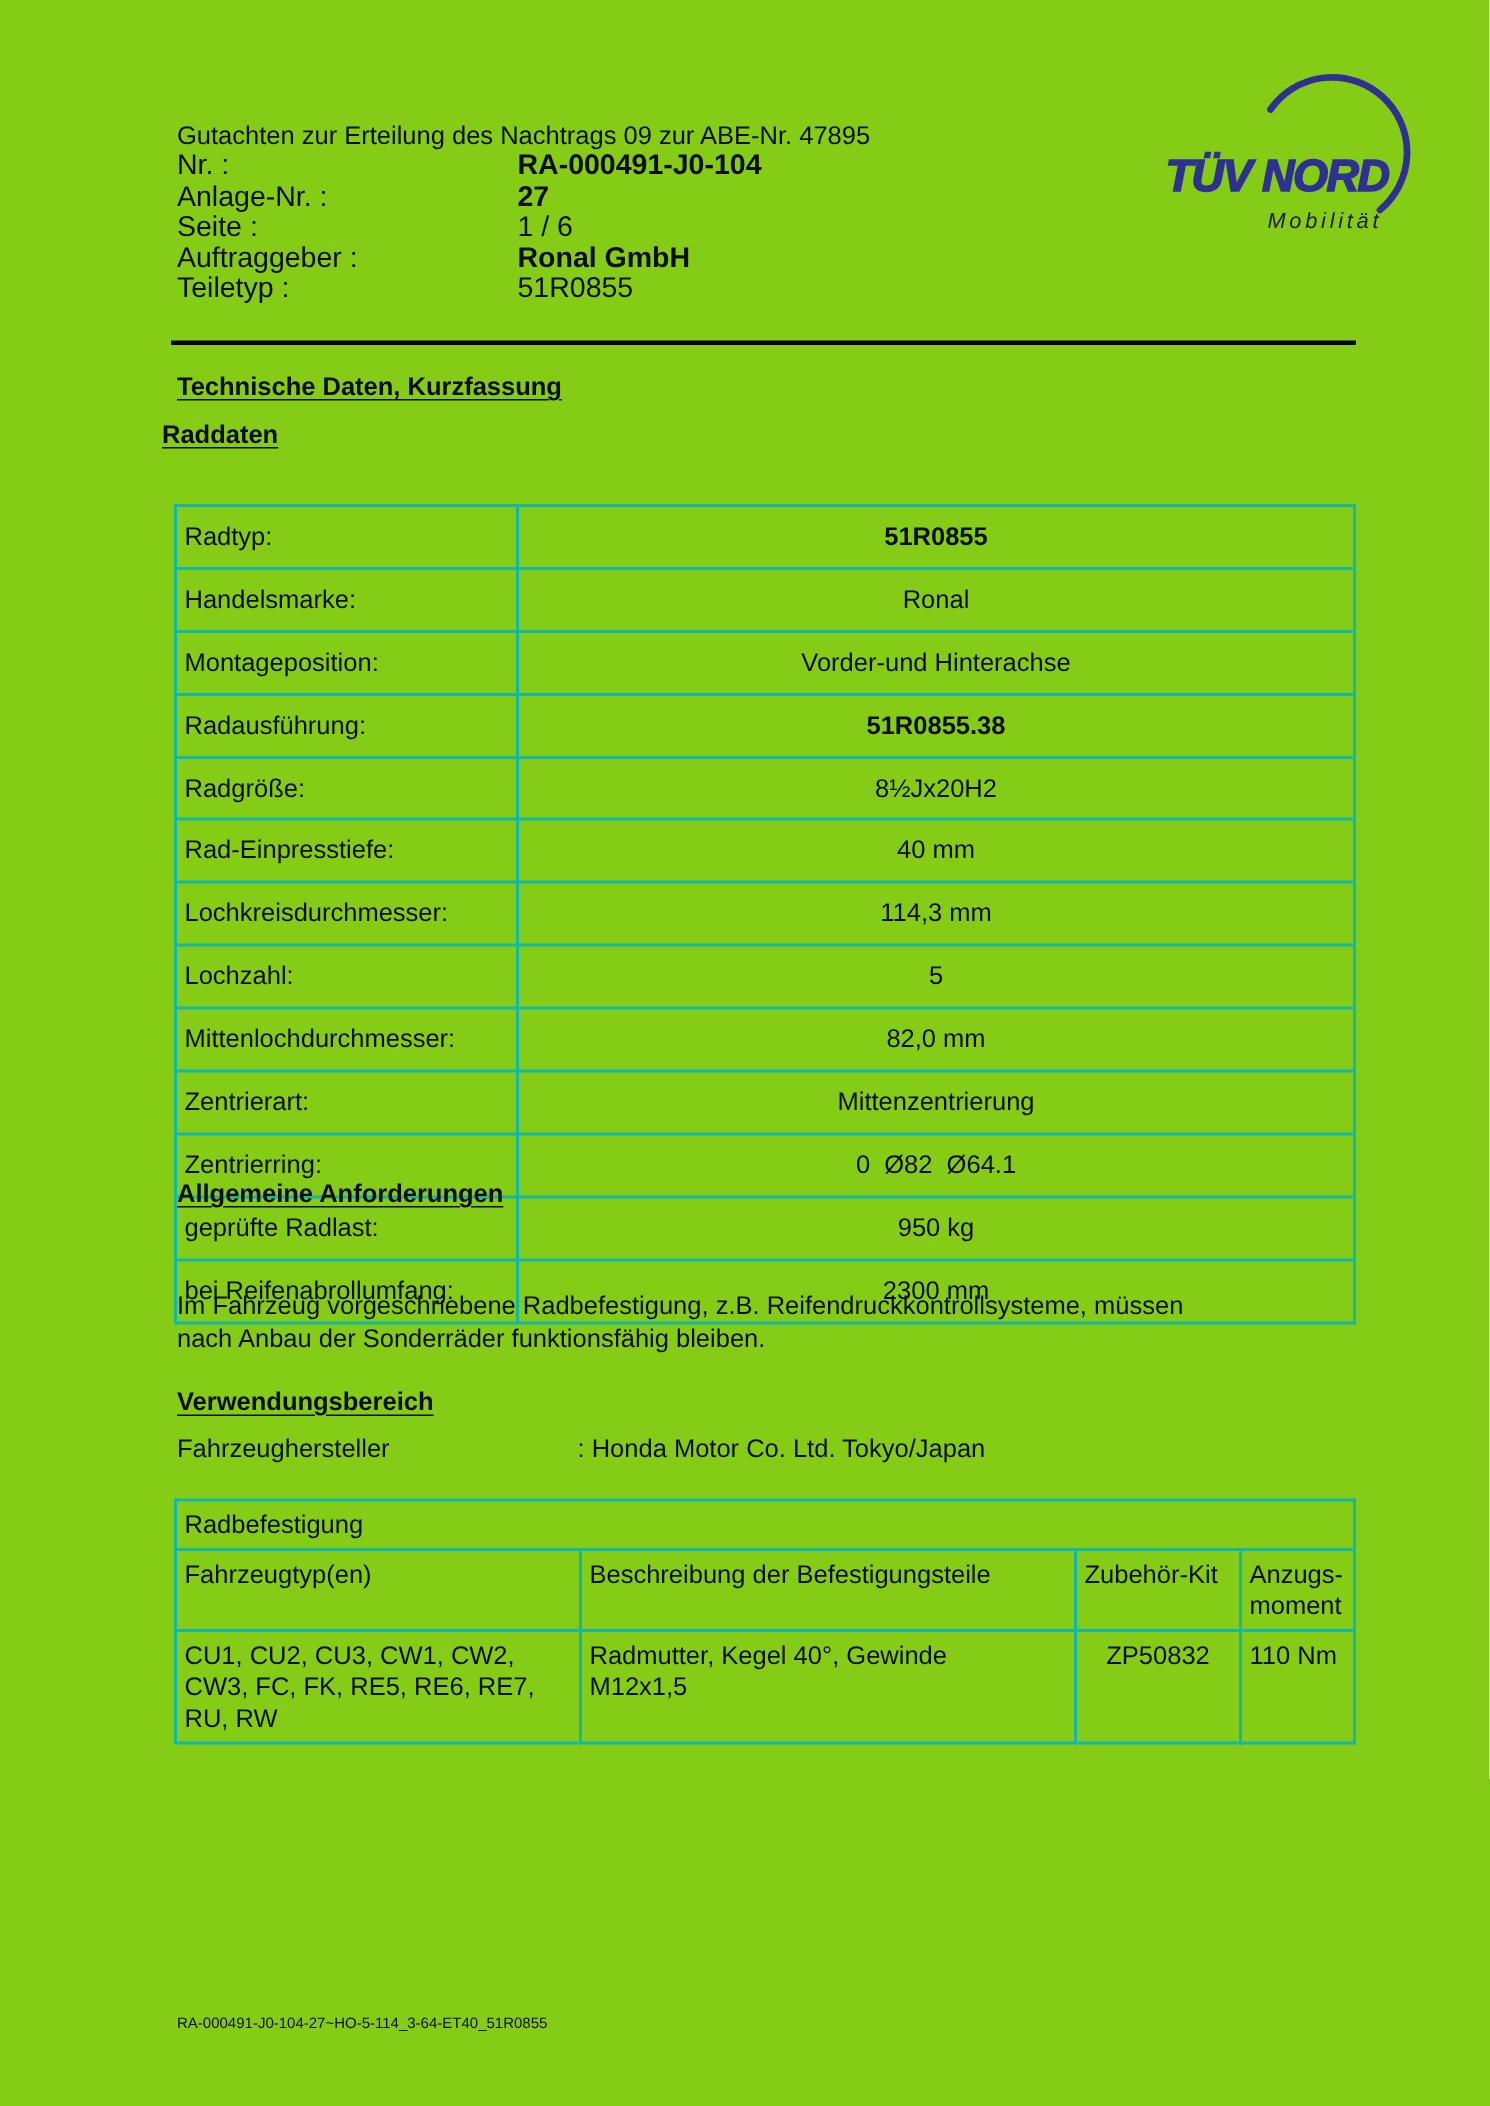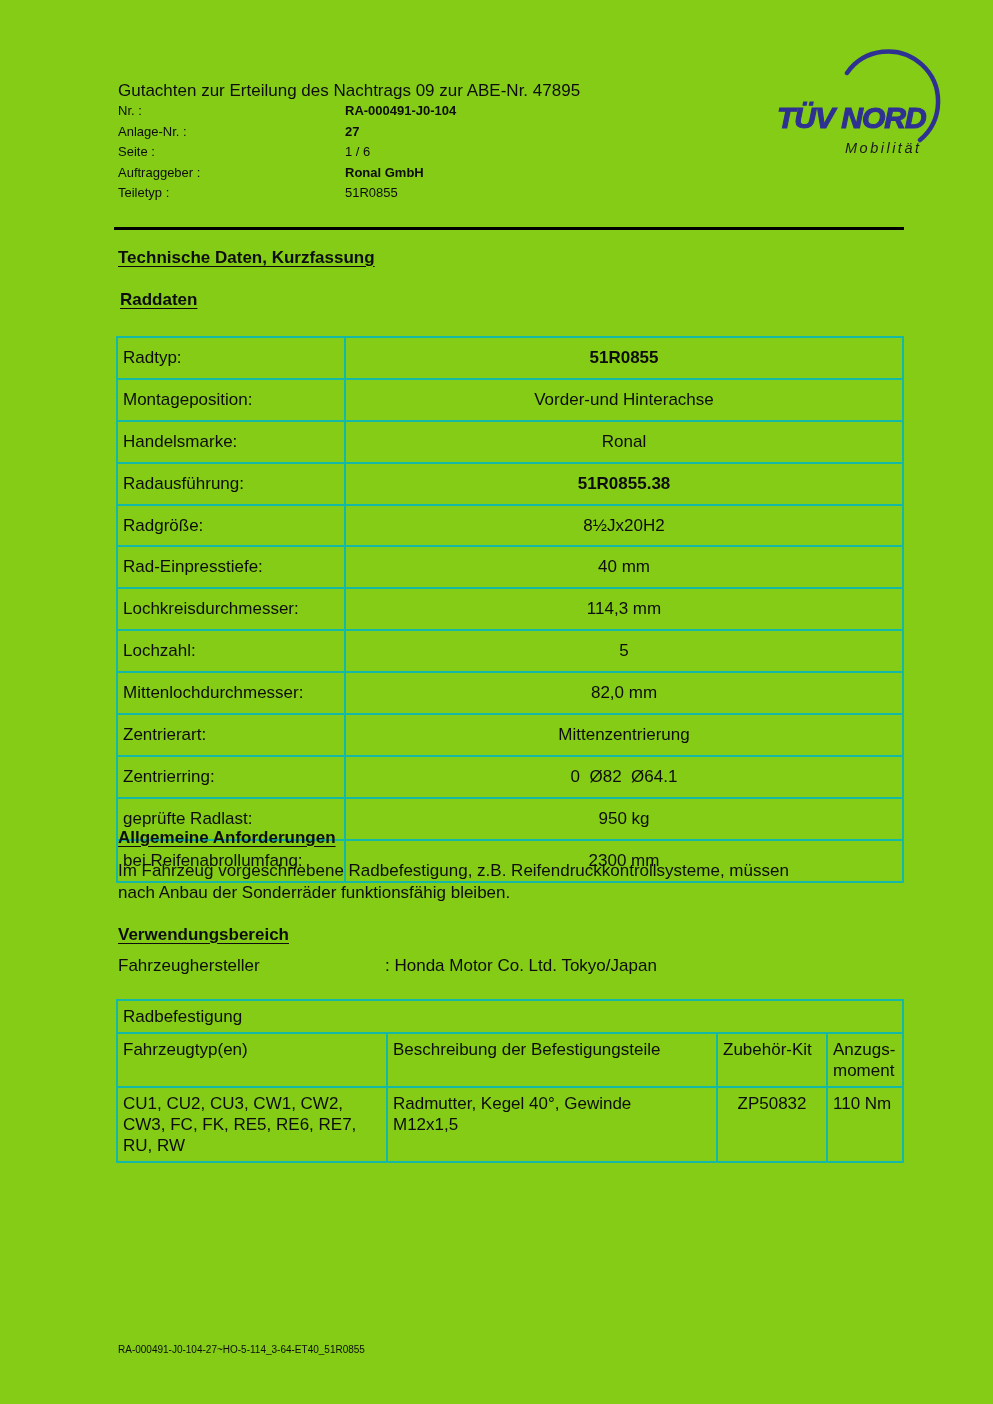--- a/index.html
+++ b/index.html
@@ -14,21 +14,21 @@
   }
   .abs { position: absolute; }
 
   
   .doc-title {
     left: 118px; top: 80px;
     font-size: 17px; line-height: 21px;
   }
   .header-fields {
     left: 118px; top: 101px;
-    font-size: 13px; line-height: 20.6px;
+    font-size: 19px; line-height: 20.6px;
     width: 640px;
   }
   .hf-row { position: relative; height: 20.6px; }
   .hf-label { position: absolute; left: 0; top: 0; }
   .hf-value { position: absolute; left: 227px; top: 0; }
   .b { font-weight: bold; }
 
   
   .logo-arc { left: 820px; top: 48px; width: 130px; height: 105px; }
   .logo-brand {
@@ -54,22 +54,22 @@
   }
 
   
   .heading {
     font-size: 17px; font-weight: bold;
     text-decoration: underline;
     text-underline-offset: 3px;
     white-space: nowrap;
   }
   .h-tech   { left: 118px; top: 248px; }
-  .h-rad    { left: 120px; top: 280px; margin-top: 10px; }
-  .h-allg   { left: 118px; top: 828px; }
+  .h-rad    { left: 108px; top: 280px; }
+  .h-allg   { left: 118px; top: 786px; }
   .h-verw   { left: 118px; top: 925px; }
 
   
   table {
     border-collapse: collapse;
     table-layout: fixed;
     font-size: 17px;
     color: #0d0d0d;
   }
   td {
@@ -155,26 +155,26 @@
     <colgroup>
         <col style="width:228px">
         <col style="width:558px">
       </colgroup>
     <tbody>
       <tr>
         <td class="lbl">Radtyp:</td>
         <td class="val b">51R0855</td>
       </tr>
       <tr>
+        <td class="lbl">Handelsmarke:</td>
+        <td class="val">Ronal</td>
+      </tr>
+      <tr>
         <td class="lbl">Montageposition:</td>
         <td class="val">Vorder-und Hinterachse</td>
-      </tr>
-      <tr>
-        <td class="lbl">Handelsmarke:</td>
-        <td class="val">Ronal</td>
       </tr>
       <tr>
         <td class="lbl">Radausführung:</td>
         <td class="val b">51R0855.38</td>
       </tr>
       <tr>
         <td class="lbl">Radgröße:</td>
         <td class="val">8½Jx20H2</td>
       </tr>
       <tr>

